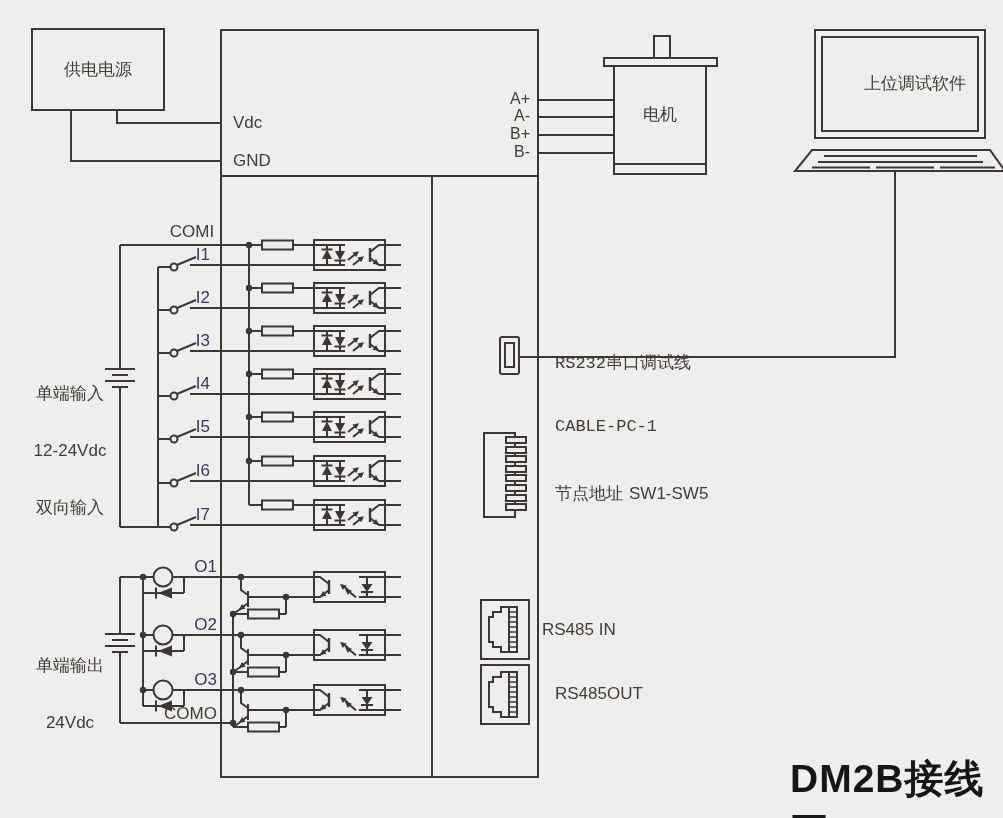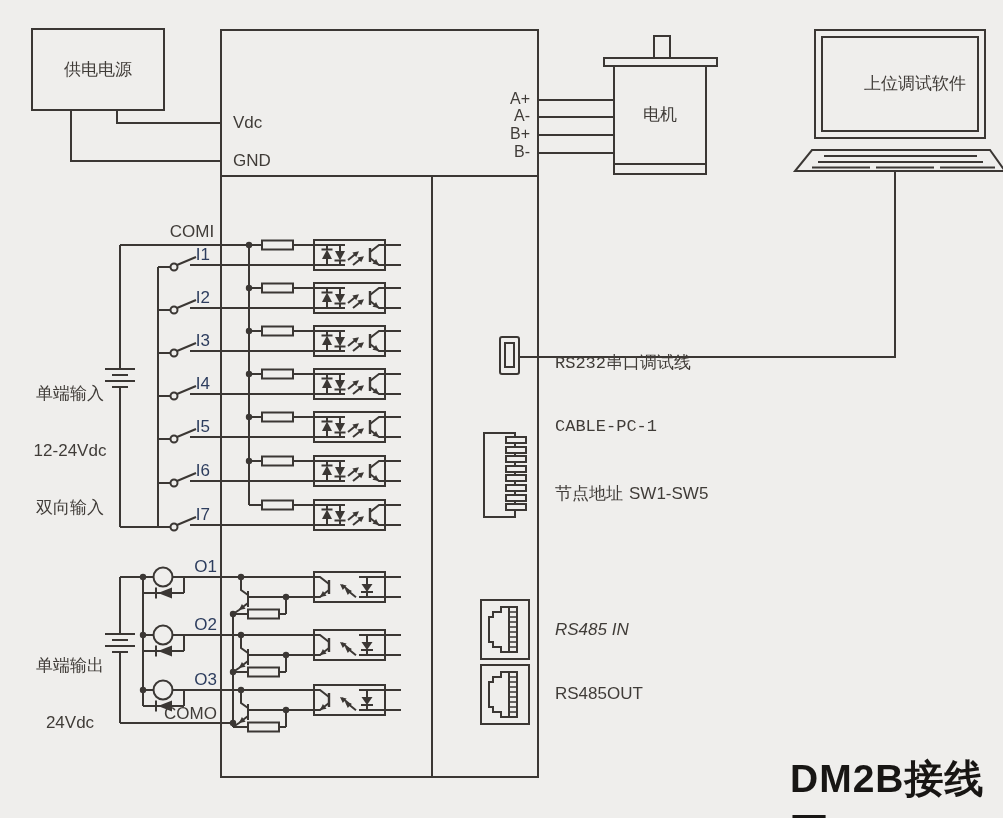--- a/index.html
+++ b/index.html
@@ -287,18 +287,18 @@
   <div>CABLE-PC-1</div>
 </div>
 
 <div class="lbl" style="left:543px;top:443px;">
   <div class="diprow">
     <span class="dl">节点地址</span>
     <span>SW1-SW5</span>
   </div>
 </div>
 
-<div class="lbl" style="left:543px;top:620px;font-style:italic;">RS485 IN</div>
+<div class="lbl" style="left:530px;top:620px;">RS485 IN</div>
 <div class="lbl" style="left:543px;top:684px;">RS485OUT</div>
 
 <div id="title" style="left:778px;top:752px;">DM2B接线图</div>
 
 </div>
 
 </body></html>

